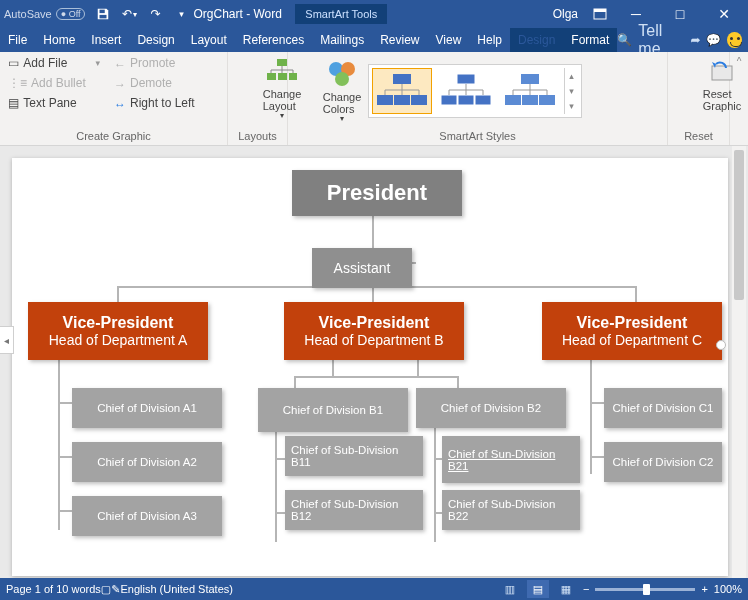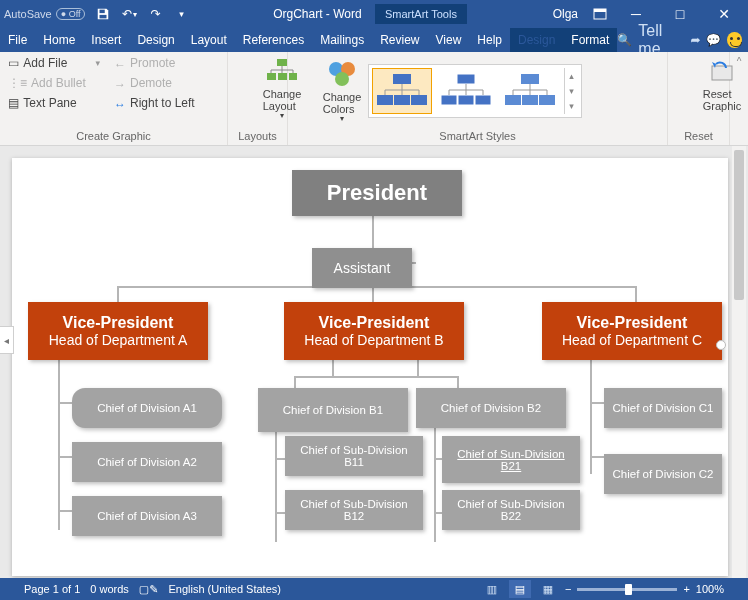--- a/index.html
+++ b/index.html
@@ -2,21 +2,21 @@
 <html><head>
 <meta charset="utf-8">
 <style>
   * { box-sizing: border-box; margin: 0; padding: 0; }
   body { font-family: "Segoe UI", Arial, sans-serif; font-size: 12px; background: #fff; width: 748px; height: 600px; overflow: hidden; display:flex; flex-direction:column; }
   .titlebar { background: #2b579a; color: #fff; height: 28px; display: flex; align-items: center; padding: 0 4px; font-size: 12px; }
   .qat { display:flex; align-items:center; gap:2px; }
   .qat-btn { display:flex; align-items:center; justify-content:center; width:24px; height:22px; color:#fff; font-size:12px; }
   .autosave { display:flex; align-items:center; gap:4px; color:#cfd9ea; margin-right:6px; font-size:11px; }
   .autosave-oval { border:1px solid #a9bed9; border-radius:8px; padding:0 4px; font-size:9px; color:#cfd9ea;}
-  .title-center { flex:1; text-align:center; font-size:12px; }
+  .title-center { flex:1; text-align:left; font-size:12px; }
   .title-right { display:flex; align-items:center; gap:4px; }
   .win-btn { width:40px; height:28px; display:flex; align-items:center; justify-content:center; color:#fff; font-size:14px; }
   .smartart-tab { background:#124078; padding:4px 10px; font-size:11px; color:#cbe0ff; margin-left:10px; }
   .user { font-size:12px; margin:0 6px; }
   .face { width:16px;height:16px;border-radius:50%;background:#ffca28;display:inline-block;position:relative;}
   .face::before { content:""; position:absolute; left:3px; top:5px; width:3px;height:3px;background:#333;border-radius:50%; box-shadow:7px 0 #333;}
   .face::after { content:""; position:absolute; left:3px; top:10px; width:10px;height:4px;border:1px solid #333; border-top:none; border-radius:0 0 10px 10px;}
   .menu { background:#2b579a; color:#fff; display:flex; align-items:stretch; height:24px; font-size:12px; }
   .menu-item { padding:4px 8px; cursor:pointer; display:flex; align-items:center; }
   .menu-item.active { background:#f3f2f1; color:#2b579a; }
@@ -38,30 +38,30 @@
   .gallery-side { width:14px; display:flex; flex-direction:column; border-left:1px solid #d0d0d0; }
   .gallery-side div{ flex:1; display:flex; align-items:center; justify-content:center; color:#888; font-size:9px;}
   .collapse-arrow{ width:18px; display:flex; align-items:flex-start; justify-content:center; color:#888; font-size:10px; padding-top:4px;}
   .doc-area { flex:1; background:#e9e9e9; position:relative; overflow:hidden; }
   .page { position:absolute; left:12px; right:20px; top:12px; bottom:2px; background:#fff; box-shadow:0 1px 4px rgba(0,0,0,.25); padding:12px 10px; overflow:hidden;}
   .vscroll { position:absolute; right:2px; top:0; bottom:0; width:14px; background:#f3f2f1; }
   .vscroll-thumb{ position:absolute; left:2px; right:2px; top:4px; height:150px; background:#c8c8c8; border-radius:2px;}
   .expand-tab { position:absolute; left:0; top:180px; width:14px; height:28px; background:#fff; border:1px solid #cfcfcf; border-left:none; display:flex; align-items:center; justify-content:center; color:#777; font-size:10px;}
   .side-dot { position:absolute; right:22px; top:194px; width:10px; height:10px; border:1px solid #bbb; border-radius:50%; background:#fff;}
   .chart { position:relative; height:100%; }
-  .orgbox { position:absolute; background:#9a9a9a; color:#fff; text-align:center; display:flex; flex-direction:column; justify-content:center; align-items:center; font-size:12px; box-shadow:2px 2px 4px rgba(0,0,0,.25); padding:20px 6px; }
+  .orgbox { position:absolute; background:#9a9a9a; color:#fff; text-align:left; display:flex; flex-direction:column; justify-content:center; align-items:center; font-size:12px; box-shadow:2px 2px 4px rgba(0,0,0,.25); padding:20px 6px; }
   .orgbox .t1 { font-weight:bold; }
   .orgbox .t2 { font-size:14px; }
   .president { background:#808080; font-size:22px; font-weight:bold; }
   .assistant { background:#8f8f8f; font-size:14px; }
   .vp { background:#c2410c; }
   .vp .t1 { font-size:16px; font-weight:bold;}
   .chief { background:#a3a3a3; font-size:11.5px; }
   .line { position:absolute; background:#b5b5b5; }
-  .statusbar { height:22px; background:#2b579a; color:#fff; display:flex; align-items:center; font-size:11px; padding:0 24px; gap:10px; }
+  .statusbar { height:22px; background:#2b579a; color:#fff; display:flex; align-items:center; font-size:11px; padding:0 6px; }
   .statusbar .right { margin-left:auto; display:flex; align-items:center; gap:6px;}
   .view-btn { width:22px; height:18px; display:flex; align-items:center; justify-content:center; color:#cfe0f5; }
   .view-btn.active { background:#3f6ab0; color:#fff; }
   .zoom-track { width:100px; height:3px; background:#9bb2d6; position:relative; }
   .zoom-thumb { position:absolute; left:48px; top:-4px; width:7px; height:11px; background:#fff; border-radius:1px; }
 </style>
 </head>
 <body>
 
 <div class="titlebar">
@@ -293,21 +293,21 @@
         </div>
       <div class="orgbox vp" style="left:262px; top:132px; width:180px; height:58px;">
           <span class="t1">Vice-President</span>
           <span class="t2">Head of Department B</span>
         </div>
       <div class="orgbox vp" style="left:520px; top:132px; width:180px; height:58px;">
           <span class="t1">Vice-President</span>
           <span class="t2">Head of Department C</span>
         </div>
 
-      <div class="orgbox chief" style="left:50px; top:218px; width:150px; height:30px;border-radius:13px;">
+      <div class="orgbox chief" style="left:50px; top:218px; width:150px; height:30px;">
           <span>Chief of Division A1</span>
         </div>
       <div class="orgbox chief" style="left:50px; top:272px; width:150px; height:30px;">
           <span>Chief of Division A2</span>
         </div>
       <div class="orgbox chief" style="left:50px; top:326px; width:150px; height:30px;">
           <span>Chief of Division A3</span>
         </div>
 
       <div class="orgbox chief" style="left:236px; top:218px; width:150px; height:44px;">
@@ -325,21 +325,21 @@
       <div class="orgbox chief" style="left:263px; top:320px; width:138px; height:40px;">
           <span>Chief of Sub-Division B12</span>
         </div>
       <div class="orgbox chief" style="left:420px; top:320px; width:138px; height:40px;">
           <span>Chief of Sub-Division B22</span>
         </div>
 
       <div class="orgbox chief" style="left:582px; top:218px; width:118px; height:30px;">
           <span>Chief of Division C1</span>
         </div>
-      <div class="orgbox chief" style="left:582px; top:284px; width:118px; height:30px;">
+      <div class="orgbox chief" style="left:582px; top:272px; width:118px; height:30px;">
           <span>Chief of Division C2</span>
         </div>
     </div>
   </div>
   <div class="expand-tab">◂</div>
   <div class="side-dot"></div>
   <div class="vscroll">
       <div class="vscroll-thumb"></div>
     </div>
 </div>

